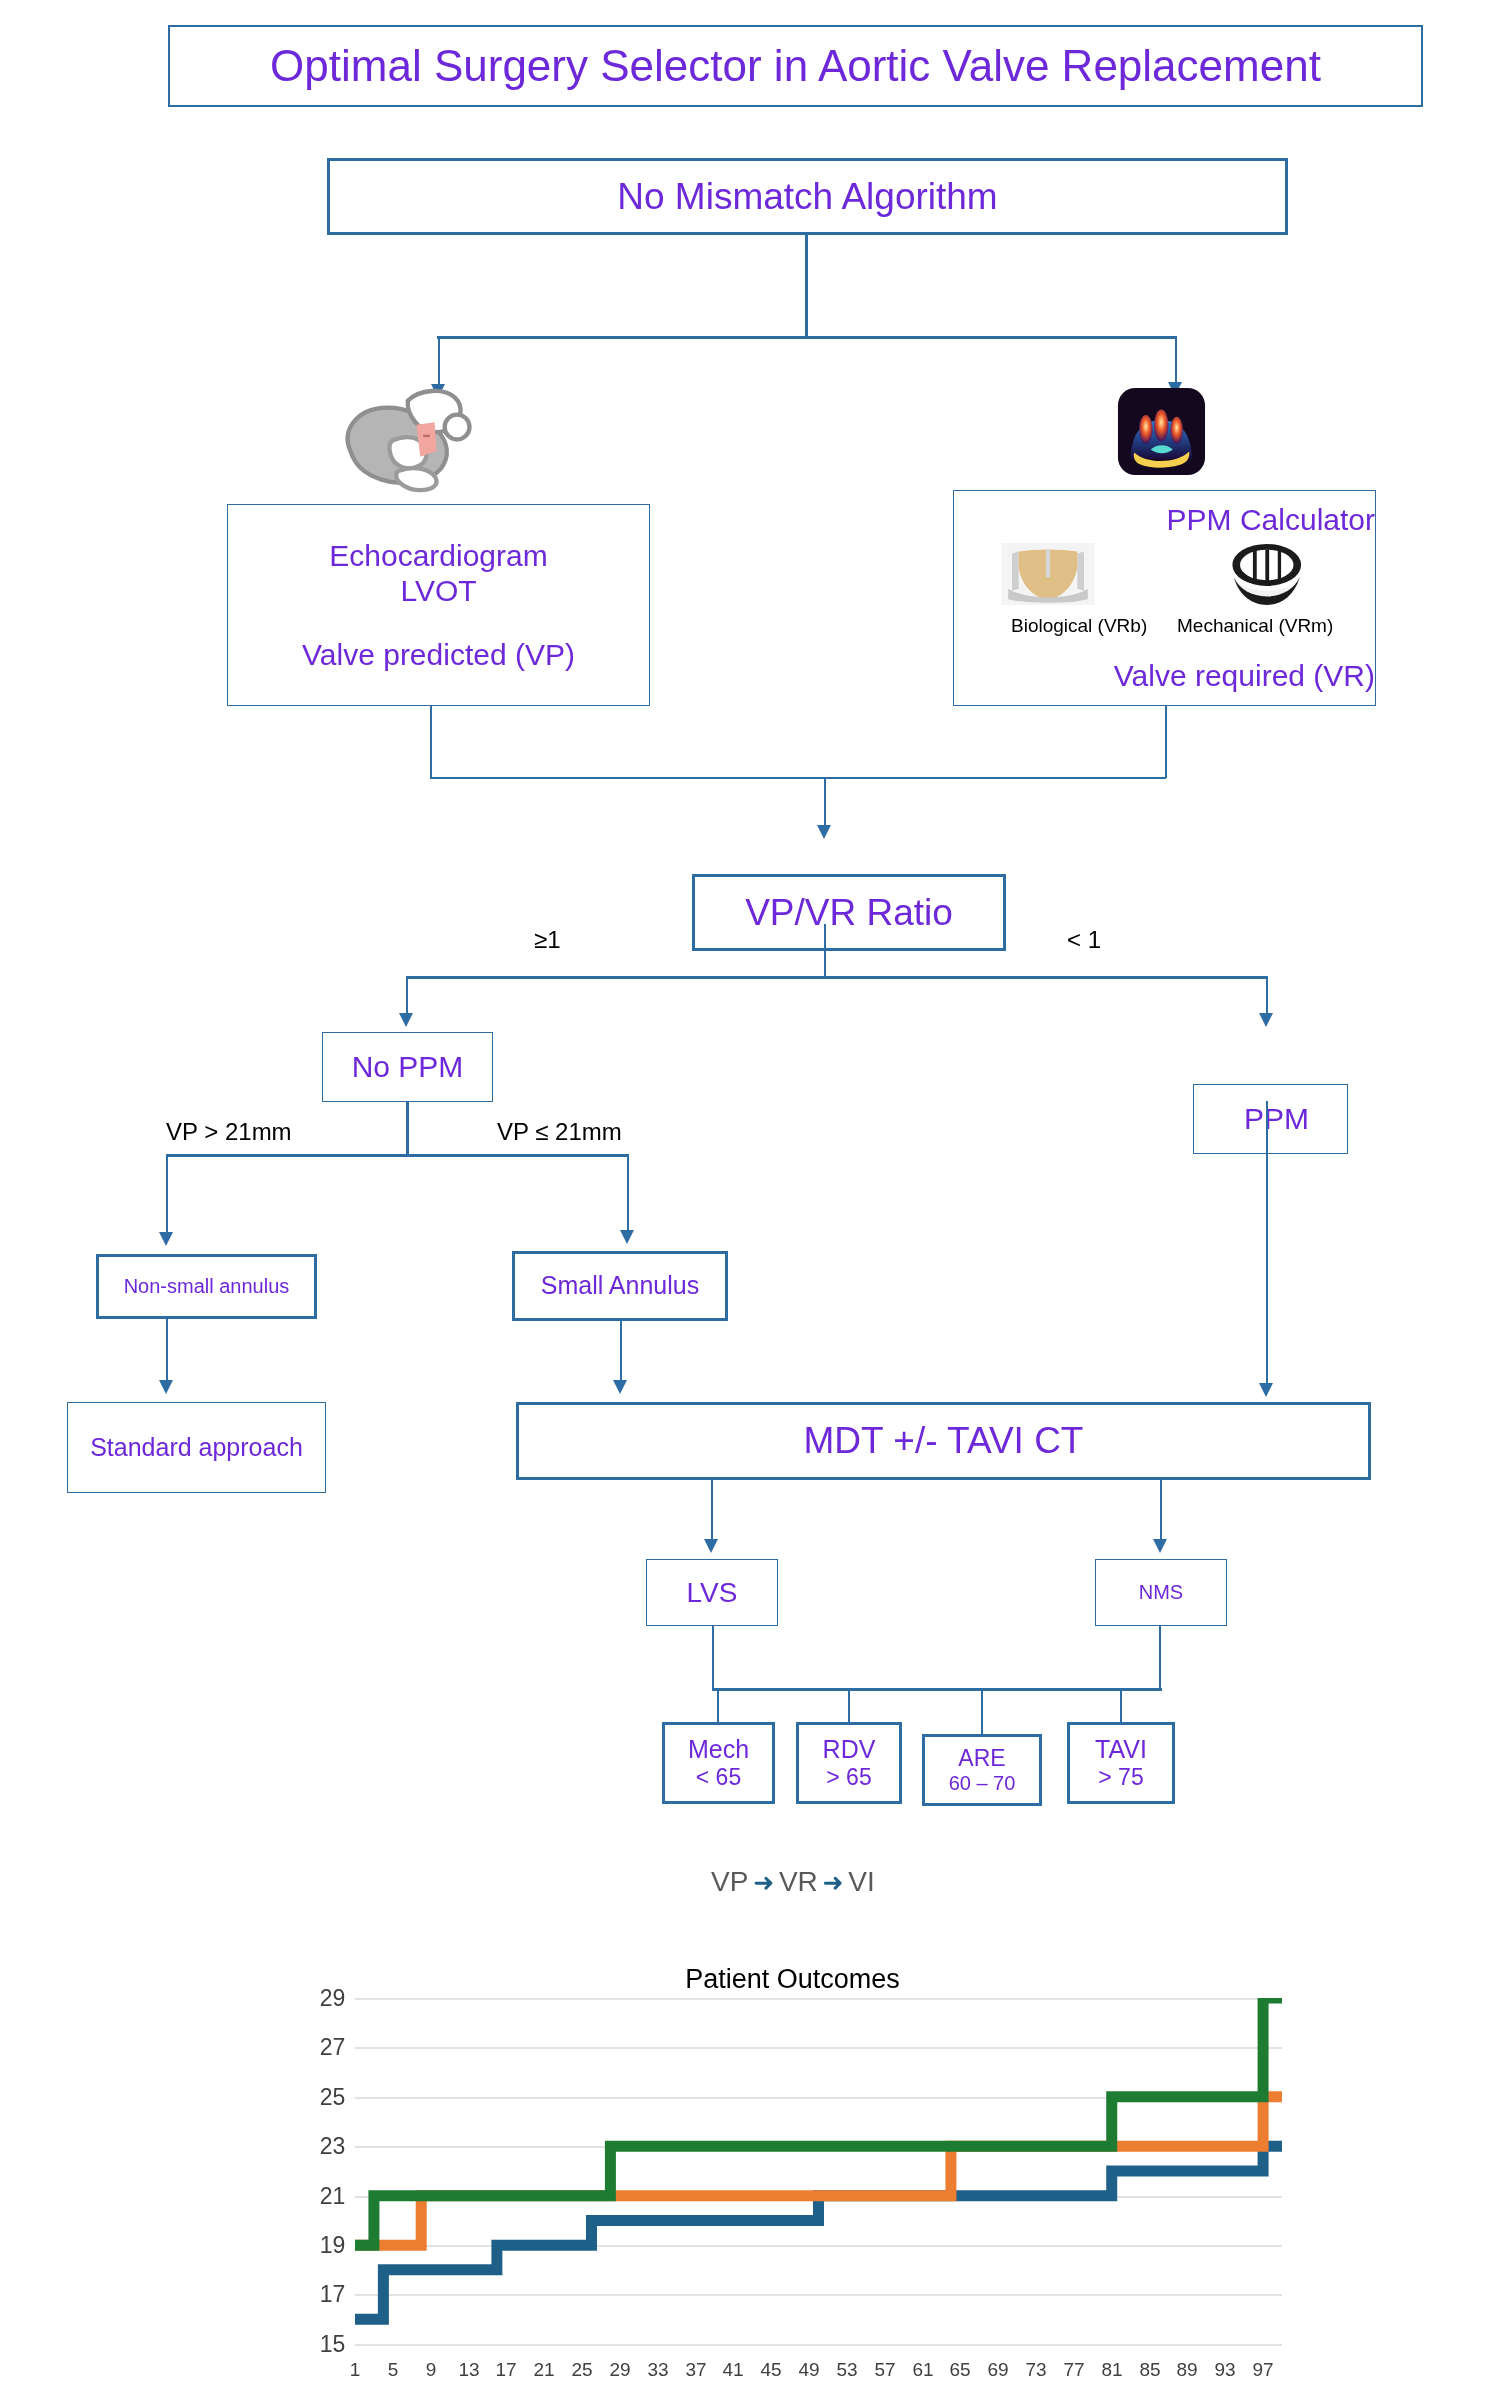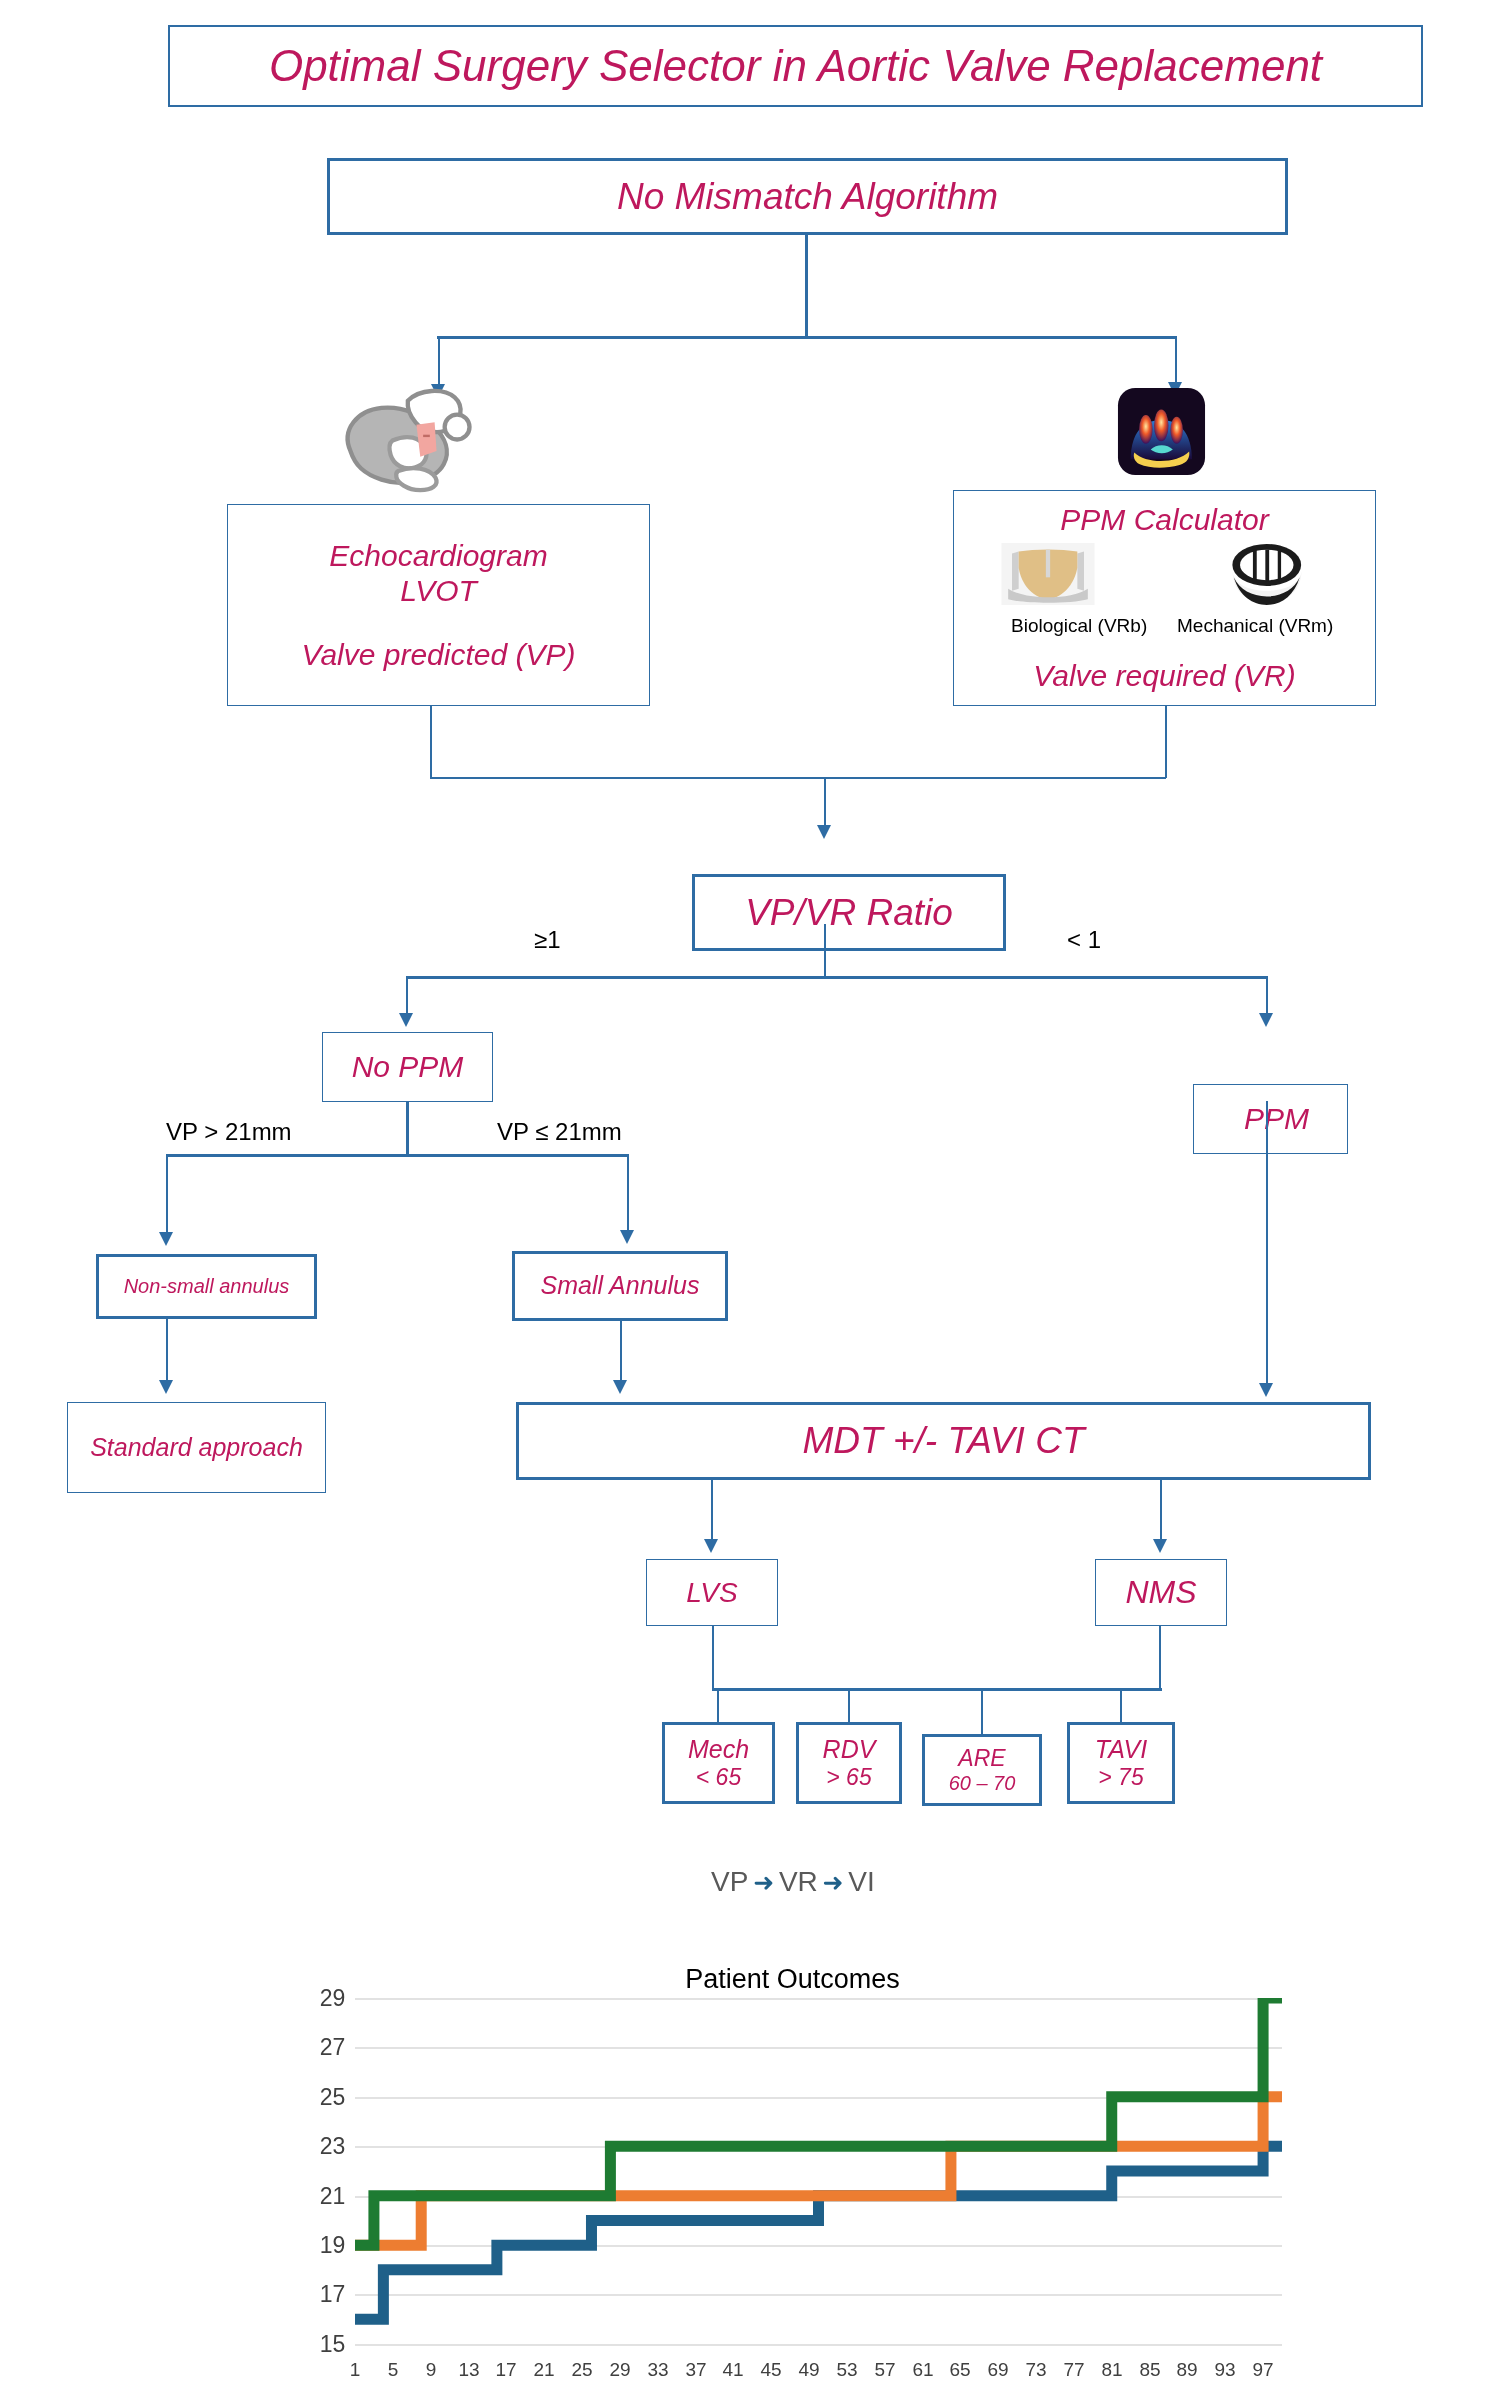--- a/index.html
+++ b/index.html
@@ -14,24 +14,23 @@
 
   
   .nbox {
     position: absolute;
     background: #ffffff;
     border: 1.9px solid #2E6CA4;
     display: flex;
     flex-direction: column;
     align-items: center;
     justify-content: center;
-    text-align: center;
-    color: #be185d;
+    text-align: right;
+    color: #6d28d9;
     line-height: 1.18;
-    font-style: italic;
   }
   .nbox.thick { border-width: 3.4px; }
 
   
   #title-box {
     left: 168px; top: 25px; width: 1255px; height: 82px;
     border: 2.4px solid #2E6CA4;
     font-size: 44px;
     font-weight: 400;
   }
@@ -40,21 +39,21 @@
   #echo-box   { left: 219px; top: 504px; width: 423px;  height: 202px; font-size: 30px; margin-left: 8px; }
   #ppm-box    { left: 953px; top: 490px; width: 423px; height: 216px; font-size: 30px; }
   #ratio-box  { left: 692px; top: 874px; width: 314px; height: 77px; font-size: 37px; }
   #noppm-box  { left: 322px;  top: 1032px; width: 171px; height: 70px; font-size: 30px; }
   #ppm2-box   { left: 1193px; top: 1084px; width: 155px; height: 70px; font-size: 30px; padding-left: 12px; }
   #nonsmall-box { left: 96px; top: 1254px; width: 221px; height: 65px; font-size: 20px; }
   #small-box  { left: 512px; top: 1251px; width: 216px; height: 70px; font-size: 25px; }
   #standard-box { left: 67px; top: 1402px; width: 259px; height: 91px; font-size: 25px; }
   #mdt-box    { left: 516px; top: 1402px; width: 855px; height: 78px; font-size: 37px; }
   #lvs-box    { left: 646px; top: 1559px; width: 132px; height: 67px; font-size: 28px; }
-  #nms-box    { left: 1095px; top: 1559px; width: 132px; height: 67px; font-size: 32px; }
+  #nms-box    { left: 1095px; top: 1559px; width: 132px; height: 67px; font-size: 20px; }
 
   .term-box { height: 82px; font-size: 25px; top: 1722px; }
   #mech-box { left: 662px; width: 113px; }
   #rdv-box  { left: 796px; width: 106px; }
   #are-box  { left: 922px; width: 120px; top: 1734px; height: 72px; font-size: 23px; }
   #tavi-box { left: 1067px; width: 108px; }
 
   .term-sub { font-size: 23px; }
   .are-sub  { font-size: 20px; }
 

